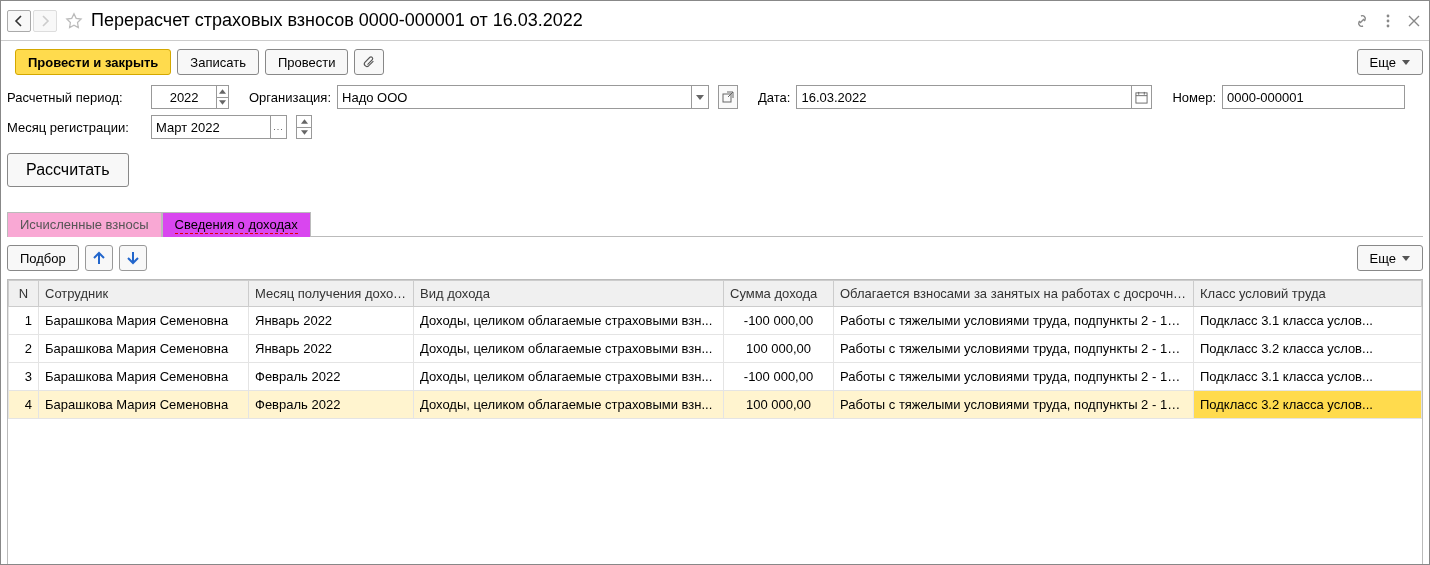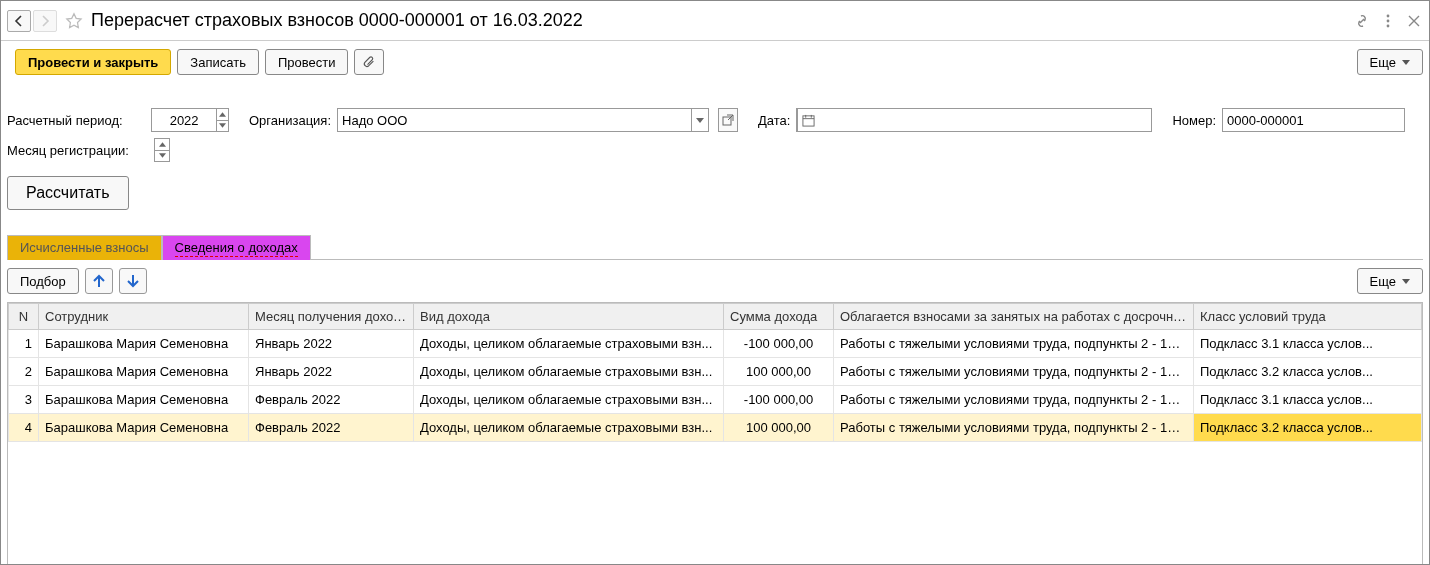--- a/index.html
+++ b/index.html
@@ -41,21 +41,21 @@
   .btn {
     border:1px solid #888; background:#f8f8f8; padding:4px 12px;
     border-radius:3px; cursor:pointer; font-size:13px;
     display:inline-flex; align-items:center; height:26px;
   }
   .btn.primary { background:#ffdb4d; border-color:#d4a800; font-weight:bold; }
   .btn.icon-only { padding:3px 7px; }
   .toolbar-spacer{flex:1;}
   .btn.more-dd::after{ content:""; display:inline-block; margin-left:6px; border-left:4px solid transparent;border-right:4px solid transparent;border-top:5px solid #555;}
   
-  .form-panel { padding: 2px 24px 6px 6px; margin-top: 23px; }
+  .form-panel { padding: 2px 24px 6px 6px; }
   .form-row { display:flex; align-items:center; gap:6px; margin-bottom:6px;}
   .label { font-size:13px; color:#000; }
   .field {
     border:1px solid #999; height:24px; background:#fff;
     display:flex; align-items:center;
   }
   .field input {
     border:none; outline:none; font-size:13px; width:100%; padding:0 4px; background:transparent;
   }
   .spinner {
@@ -68,21 +68,21 @@
   .ext-btn { width:20px;height:24px;border:1px solid #999;display:flex;align-items:center;justify-content:center;cursor:pointer;margin-left:3px;background:#fafafa;}
   .date-icon { width:22px;border-left:1px solid #999;height:100%;display:flex;align-items:center;justify-content:center;cursor:pointer;}
   
   .big-btn {
     border:1px solid #888; background:#f8f8f8; padding:7px 18px;
     border-radius:3px; cursor:pointer; font-size:16px; margin:2px 6px 24px 6px;
   }
   
   .tabs { display:flex; border-bottom:1px solid #bbb; margin:0 6px;}
   .tab { padding:4px 12px 5px 12px; border:1px solid transparent; border-bottom:none; cursor:pointer; position:relative; top:1px;}
-  .tab.inactive { background:#eab308; border-color:#bbb; color:#555;}
+  .tab.inactive { background:#f9a8d4; border-color:#bbb; color:#555;}
   .tab.active { background:#d946ef; border-color:#bbb; }
   .tab.active .tab-label { border-bottom:1px dashed #d00; padding-bottom:1px;}
   
   .subtoolbar { display:flex;align-items:center; padding:8px 6px; gap:6px;}
   .sq-btn {
     width:28px;height:26px;border:1px solid #999;border-radius:3px;background:#f8f8f8;
     display:inline-flex;align-items:center;justify-content:center;cursor:pointer;
   }
   
   .table-wrap { margin:0 6px 6px 6px; border:1px solid #bbb; height:344px; overflow:hidden;}
@@ -193,34 +193,39 @@
     </div>
     <div class="ext-btn">
       <svg width="12" height="12" viewBox="0 0 12 12">
           <rect x="1" y="3" width="8" height="8" fill="none" stroke="#666"></rect>
           <path d="M5 1h6v6" fill="none" stroke="#666"></path>
           <path d="M11 1L6 6" stroke="#666"></path>
         </svg>
     </div>
     <span class="label" style="margin-left:14px">Дата:</span>
     <div class="field" style="width:356px">
+      <input value="16.03.2022" style="">
       <div class="date-icon">
         <svg width="13" height="13" viewBox="0 0 14 14">
             <rect x="1" y="2" width="12" height="11" fill="none" stroke="#666"></rect>
             <path d="M1 5h12M4 1v3M10 1v3" stroke="#666"></path>
           </svg>
       </div>
     </div>
     <span class="label" style="margin-left:14px">Номер:</span>
     <div class="field" style="flex:1">
       <input value="0000-000001" style="">
     </div>
   </div>
   <div class="form-row">
     <span class="label" style="width:138px">Месяц регистрации:</span>
+    <div class="field" style="width:136px">
+      <input value="Март 2022" style="">
+      <div class="dd-btn" style="font-size:9px;letter-spacing:1px;color:#555">...</div>
+    </div>
     <div class="field" style="width:16px;margin-left:3px">
       <div class="spinner" style="border-left:none;width:100%">
         <div>
             <svg viewBox="0 0 8 5">
               <path d="M0 5l4-5 4 5z" fill="#666"></path>
             </svg>
           </div>
         <div>
             <svg viewBox="0 0 8 5">
               <path d="M0 0l4 5 4-5z" fill="#666"></path>

